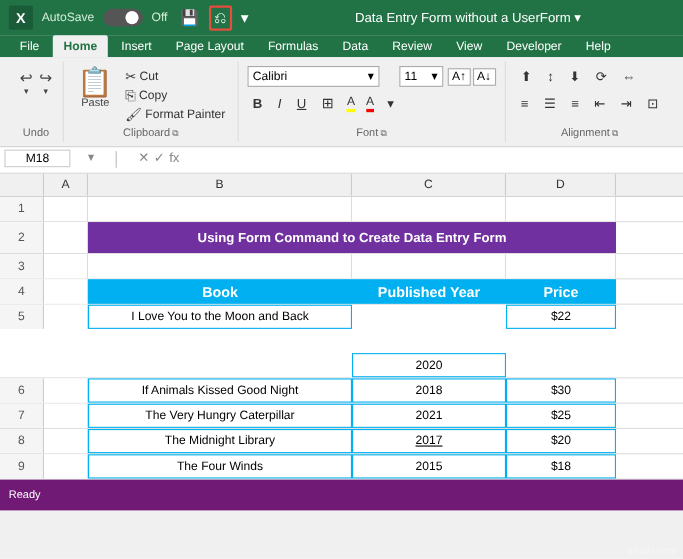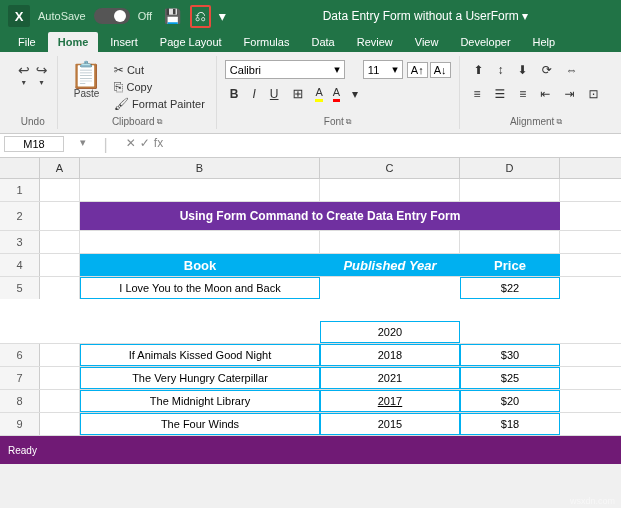--- a/index.html
+++ b/index.html
@@ -593,21 +593,21 @@
     <div class="cell cell-a data-cell"></div>
     <div class="cell cell-b data-cell"></div>
     <div class="cell cell-c data-cell"></div>
     <div class="cell cell-d data-cell"></div>
   </div>
 
   <div class="sheet-row">
     <div class="row-num">4</div>
     <div class="cell cell-a data-cell"></div>
     <div class="cell cell-b header-cell" style="border: 1px solid rgb(0, 176, 240);">Book</div>
-    <div class="cell cell-c header-cell" style="border: 1px solid rgb(0, 176, 240); font-style: italic;">Published Year</div>
+    <div class="cell cell-c header-cell" style="border: 1px solid rgb(0, 176, 240);">Published Year</div>
     <div class="cell cell-d header-cell" style="border: 1px solid rgb(0, 176, 240);">Price</div>
   </div>
 
   <div class="sheet-row">
     <div class="row-num">5</div>
     <div class="cell cell-a data-cell"></div>
     <div class="cell cell-b data-cell" style="border: 1px solid rgb(0, 176, 240);">I Love You to the Moon and Back</div>
     <div class="cell cell-c data-cell" style="border: 1px solid rgb(0, 176, 240); margin-top: 44px;">2020</div>
     <div class="cell cell-d data-cell" style="border: 1px solid rgb(0, 176, 240);">$22</div>
   </div>

